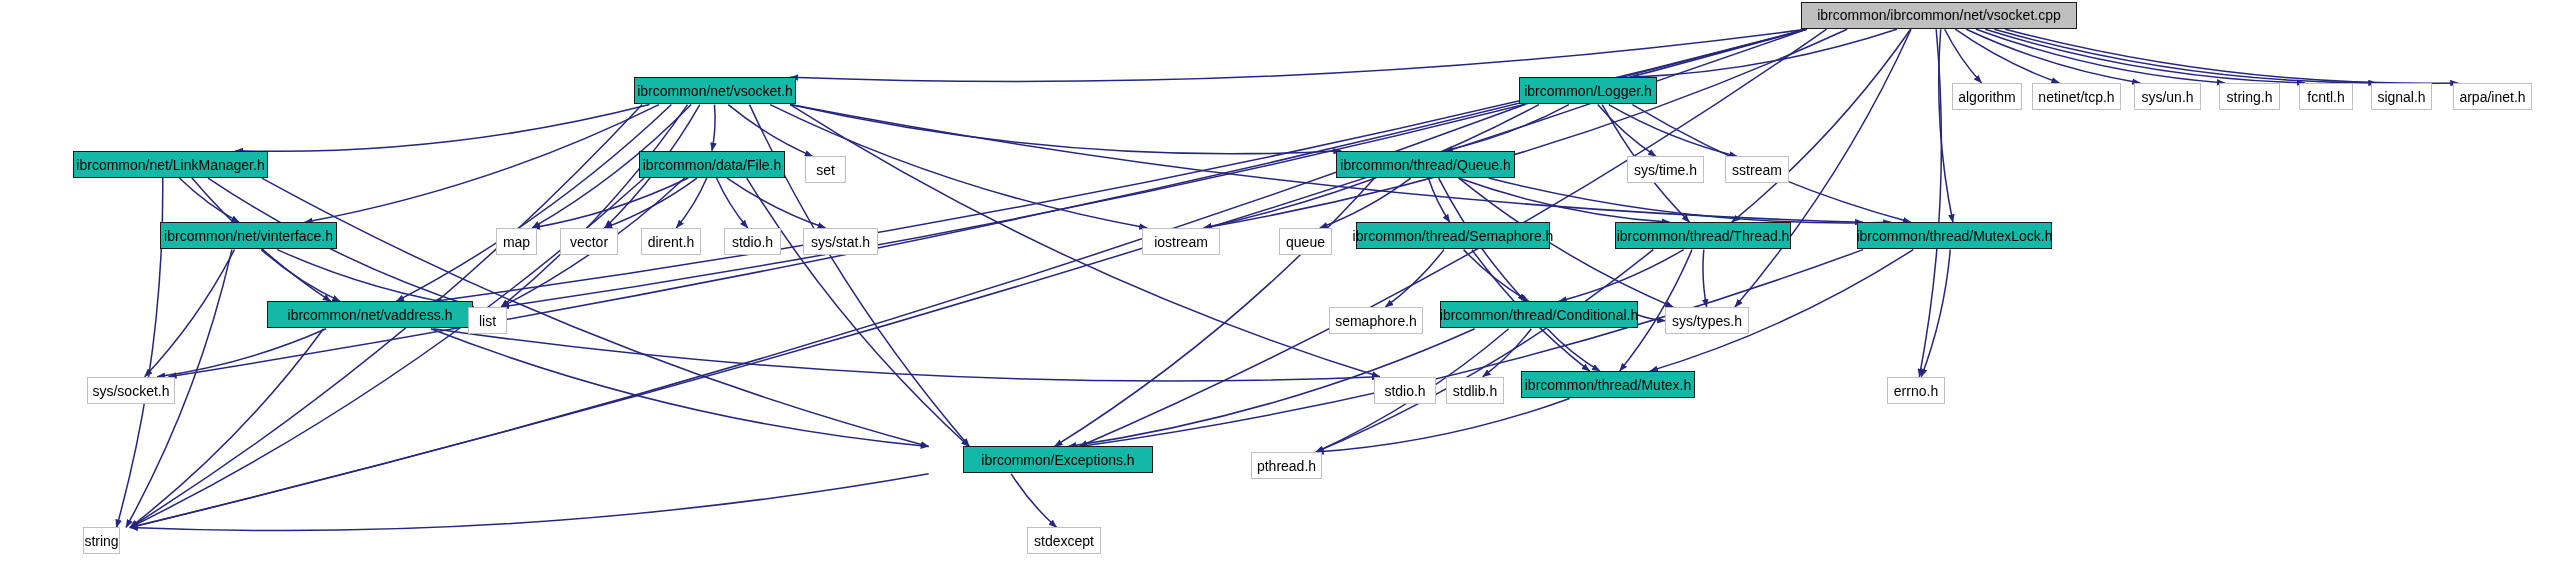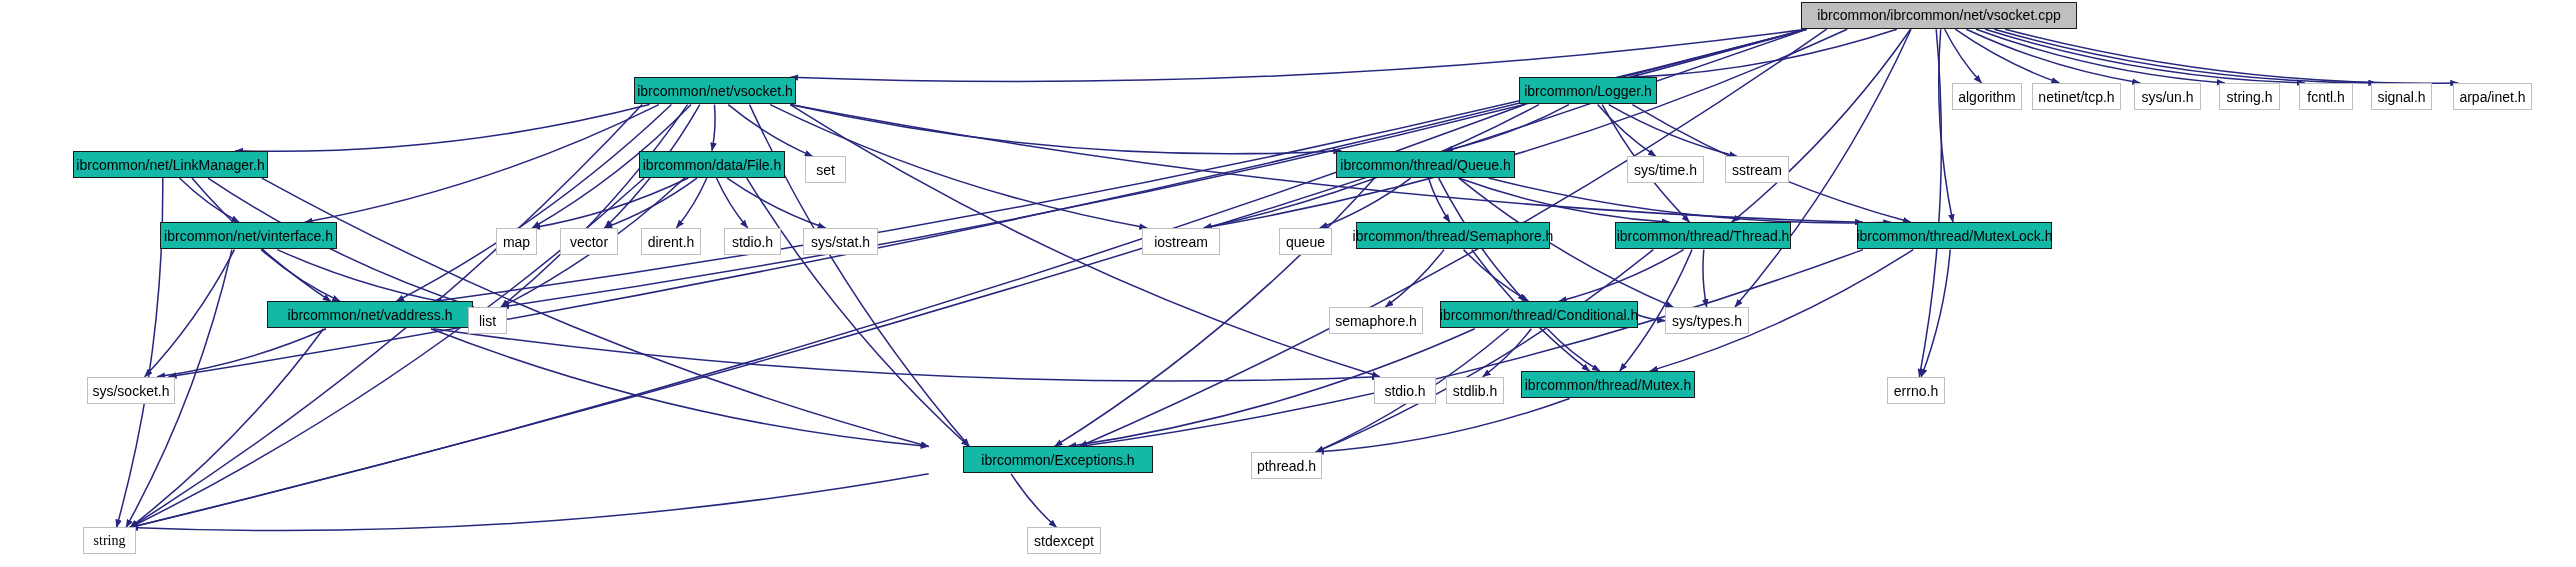--- a/index.html
+++ b/index.html
@@ -267,21 +267,21 @@
       </div>
       <div class="gnode weak" style="left: 1887px; top: 377px; width: 58px;">
         <span class="label">errno.h</span>
       </div>
       <div class="gnode strong" style="left: 923px; top: 446px; width: 190px; margin-left: 40px;">
         <span class="label">ibrcommon/Exceptions.h</span>
       </div>
       <div class="gnode weak" style="left: 1251px; top: 452px; width: 71px;">
         <span class="label">pthread.h</span>
       </div>
-      <div class="gnode weak" style="left: 83px; top: 527px; width: 53px; font-family: Liberation Serif, serif;">
+      <div class="gnode weak" style="left: 83px; top: 527px; width: 37px;">
         <span class="label">string</span>
       </div>
       <div class="gnode weak" style="left: 1027px; top: 527px; width: 74px;">
         <span class="label">stdexcept</span>
       </div>
     </div>
 </div>
 
 
 </body></html>

